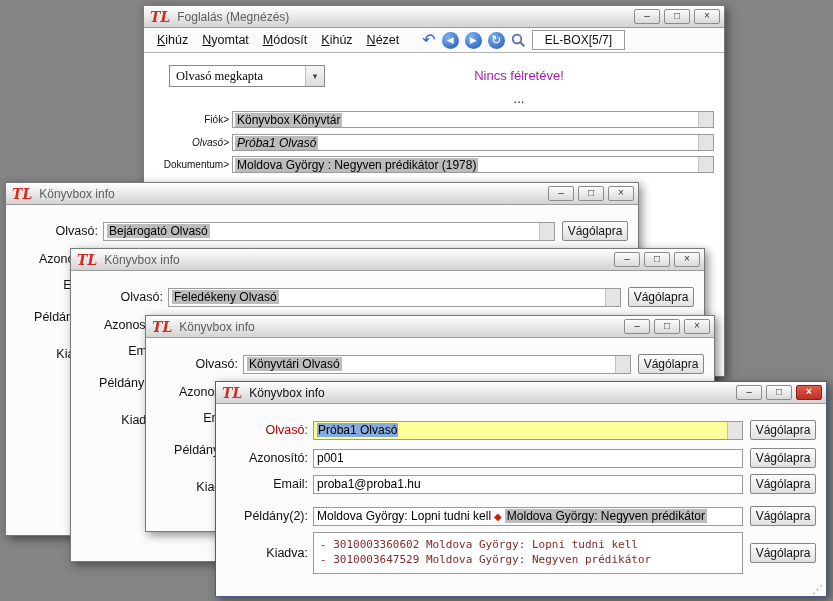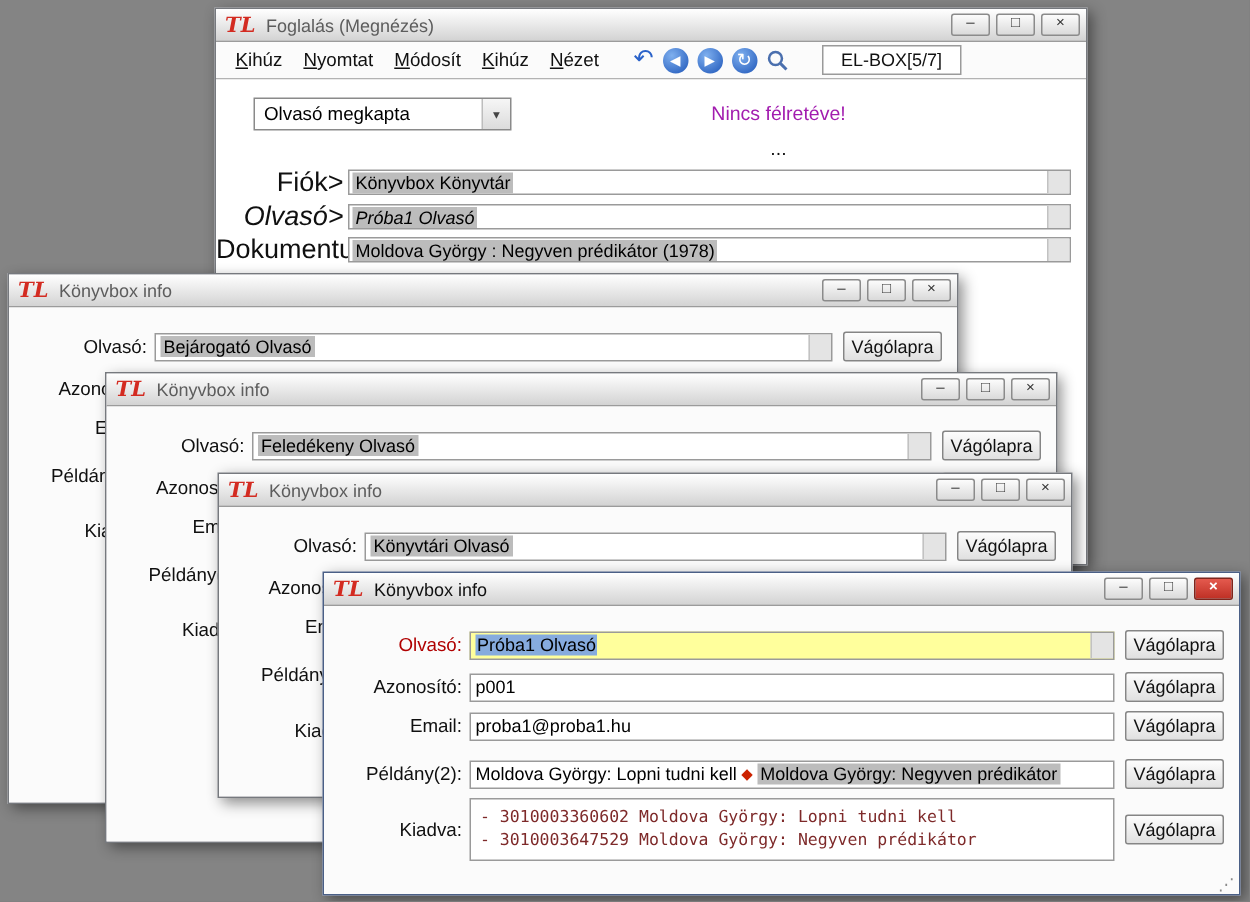--- a/index.html
+++ b/index.html
@@ -17,28 +17,28 @@
   .winbtn.close-red { background:linear-gradient(#e45a4e,#bf3025); border-color:#7e251c; color:#fff; font-weight:bold; }
 
   
   .menubar { height:25px; display:flex; align-items:center; background:#fbfbfb; border-bottom:1px solid #b3b3b3; padding:0 6px; box-sizing:border-box; }
   .menuitem { display:inline-block; padding:3px 7px; font-size:12.5px; color:#111; }
   .menuitem::first-letter { text-decoration:underline; }
   .toolbar { display:flex; align-items:center; gap:6px; margin-left:16px; }
   .undo-glyph { color:#2a62c9; font-size:16px; line-height:16px; }
   .icon-circle { width:17px; height:17px; border-radius:50%; background:radial-gradient(circle at 35% 30%, #7fb0ef, #1d55b8); color:#fff; font-size:9px; line-height:17px; text-align:center; }
   .icon-circle.refresh { font-size:12px; }
-  .elbox { border:1px solid #9a9a9a; background:#ffffff; padding:2px 12px; font-size:12px; color:#111; margin-left:16px; }
+  .elbox { border:1px solid #9a9a9a; background:#ffffff; padding:2px 12px; font-size:12px; color:#111; margin-left:0; }
   .fog-body { position:relative; background:#ffffff; height:calc(100% - 47px); }
-  .combo { position:absolute; left:25px; top:12px; width:172px; height:22px; box-sizing:border-box; border:1px solid #8a8a8a; background:#fff; display:flex; align-items:center; font-size:12.5px; padding-left:6px; }
+  .combo { position:absolute; left:25px; top:12px; width:156px; height:22px; box-sizing:border-box; border:1px solid #8a8a8a; background:#fff; display:flex; align-items:center; font-size:12.5px; padding-left:6px;font-family:Liberation Serif, serif; }
   .combo-arrow { margin-left:auto; width:18px; align-self:stretch; border-left:1px solid #bdbdbd; background:linear-gradient(#f6f6f6,#dcdcdc); text-align:center; font-size:9px; line-height:20px; color:#444; }
   .nincs { position:absolute; left:300px; top:15px; width:150px; text-align:center; font-size:13px; color:#a21caf; }
   .dots { position:absolute; left:340px; top:38px; width:70px; text-align:center; font-size:13px; color:#101010; }
   .fogrow { position:absolute; left:0; right:10px; display:flex; align-items:center; }
-  .foglabel { width:85px; text-align:right; margin-right:3px; font-size:18px; color:#101010; white-space:nowrap; }
+  .foglabel { width:85px; text-align:right; margin-right:3px; font-size:10px; color:#101010; white-space:nowrap; }
   .fogfield { flex:1; height:17px; box-sizing:border-box; border:1px solid #9a9a9a; background:#fff; display:flex; align-items:center; padding:0 2px; font-size:12px; position:relative; overflow:hidden; }
   .hl { background:#bcbcbc; color:#000; padding:0 2px; white-space:nowrap; }
   .endbox { position:absolute; right:0; top:0; bottom:0; width:14px; background:#e4e4e4; border-left:1px solid #c2c2c2; }
 
   
   .kb-body { position:relative; background:#fbfbfb; height:calc(100% - 22px); }
   .kbrow { position:absolute; left:10px; right:10px; display:flex; align-items:center; }
   .kblabel { width:82px; text-align:right; padding-right:5px; font-size:12.5px; color:#101010; line-height:19px; white-space:nowrap; }
   .kblabel.red { color:#b00000; }
   .kbfield { flex:1; height:19px; box-sizing:border-box; border:1px solid #9a9a9a; background:#fff; display:flex; align-items:center; padding:0 3px; font-size:12px; position:relative; overflow:hidden; white-space:nowrap; }

